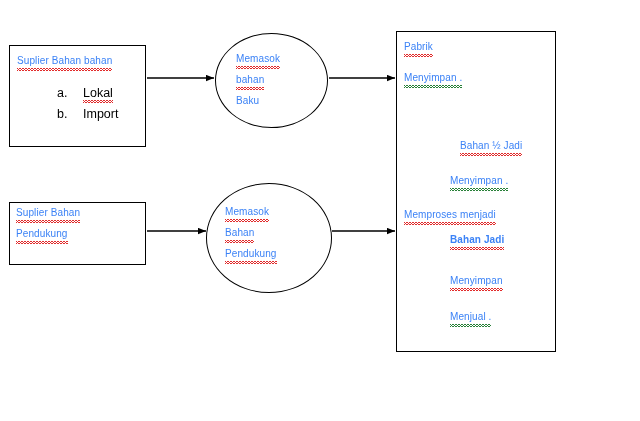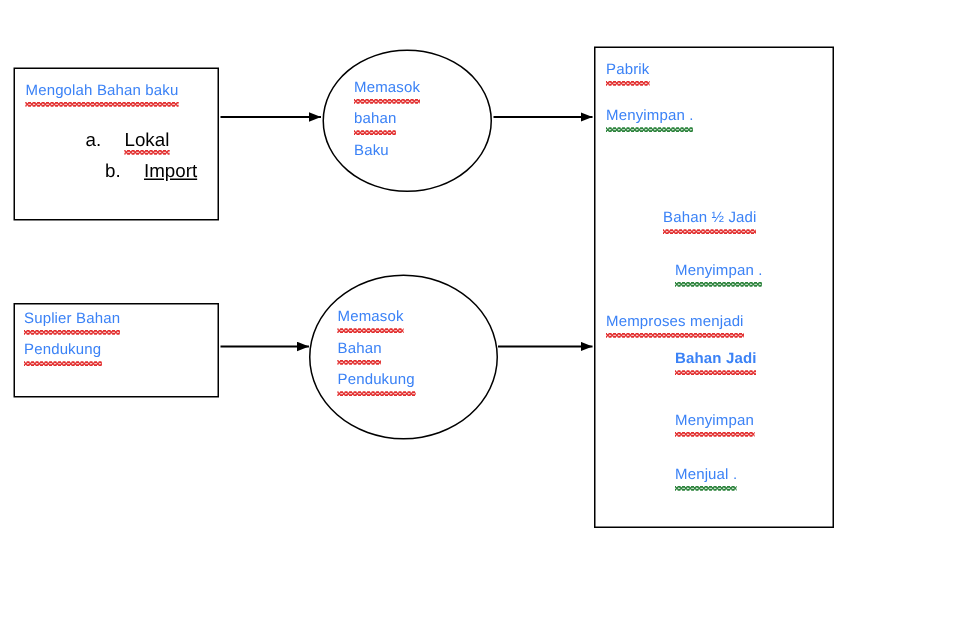--- a/index.html
+++ b/index.html
@@ -109,28 +109,28 @@
     <line x1="329" y1="78" x2="395" y2="78" stroke="#000000" stroke-width="1.4" marker-end="url(#ah)"></line>
 
     <line x1="147" y1="231" x2="206" y2="231" stroke="#000000" stroke-width="1.4" marker-end="url(#ah)"></line>
 
     <line x1="332" y1="231" x2="395" y2="231" stroke="#000000" stroke-width="1.4" marker-end="url(#ah)"></line>
   </svg>
 
   <div class="node-box" style="left:9px; top:45px; width:137px; height:102px;"></div>
 
   <div class="txt" style="left:17px; top:54px;">
-    <span class="sp">Mengolah Bahan baku</span>
+    <span class="sp">Suplier Bahan bahan</span>
   </div>
 
   <div class="list-row" style="left:57px; top:86px;text-decoration:underline;">
     <span class="list-marker">a.</span><span class="sp">Lokal</span>
   </div>
 
-  <div class="list-row" style="left:70px; top:107px;text-decoration:underline;">
+  <div class="list-row" style="left:57px; top:107px;">
     <span class="list-marker">b.</span><span>Import</span>
   </div>
 
   <div class="node-box" style="left:9px; top:202px; width:137px; height:63px;"></div>
 
   <div class="txt" style="left:16px; top:206px;">
     <span class="sp">Suplier Bahan</span>
   </div>
   <div class="txt" style="left:16px; top:227px;">
     <span class="sp">Pendukung</span>
@@ -161,21 +161,21 @@
   </div>
 
   <div class="node-box" style="left:396px; top:31px; width:160px; height:321px;"></div>
 
   <div class="txt" style="left:404px; top:40px;">
     <span class="sp">Pabrik</span>
   </div>
   <div class="txt" style="left:404px; top:71px;">
     <span class="sp sp-green">Menyimpan .</span>
   </div>
-  <div class="txt" style="left:442px; top:139px;text-align:right;">
+  <div class="txt" style="left:460px; top:139px;text-align:right;">
     <span class="sp">Bahan ½ Jadi</span>
   </div>
   <div class="txt" style="left:450px; top:174px;">
     <span class="sp sp-green">Menyimpan .</span>
   </div>
   <div class="txt" style="left:404px; top:208px;">
     <span class="sp">Memproses menjadi</span>
   </div>
   <div class="txt" style="left:450px; top:233px;font-weight:bold;">
     <span class="sp">Bahan Jadi</span>

